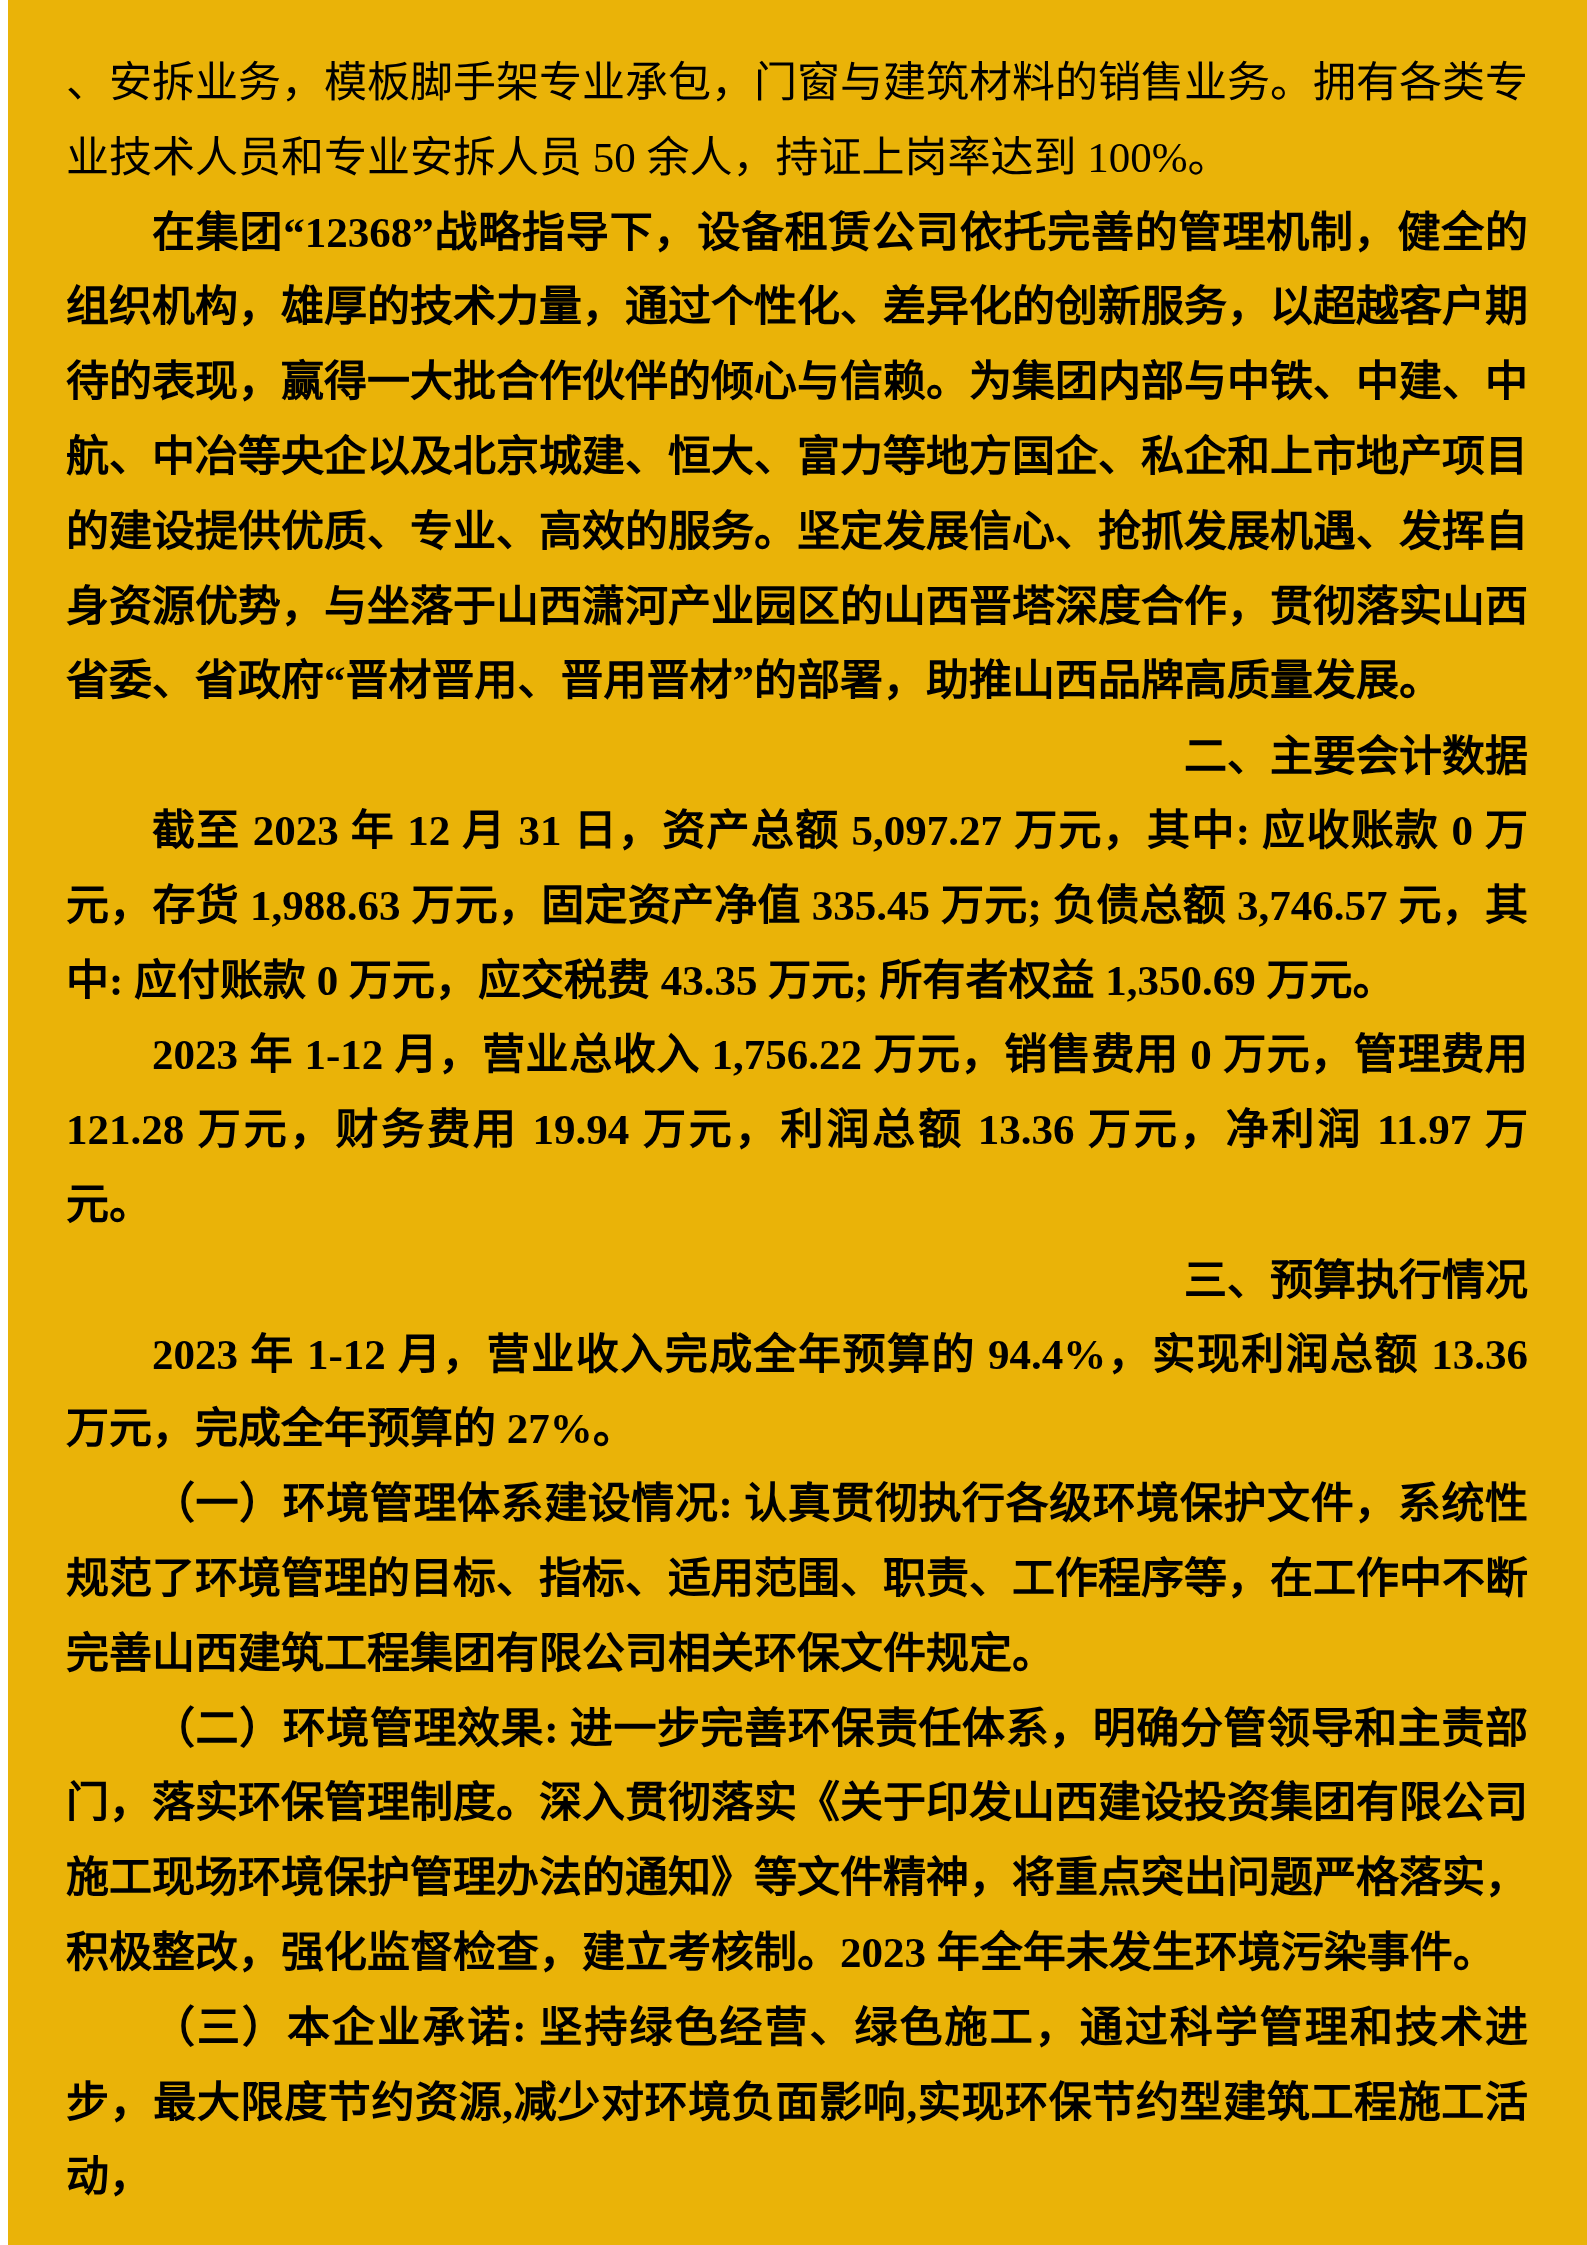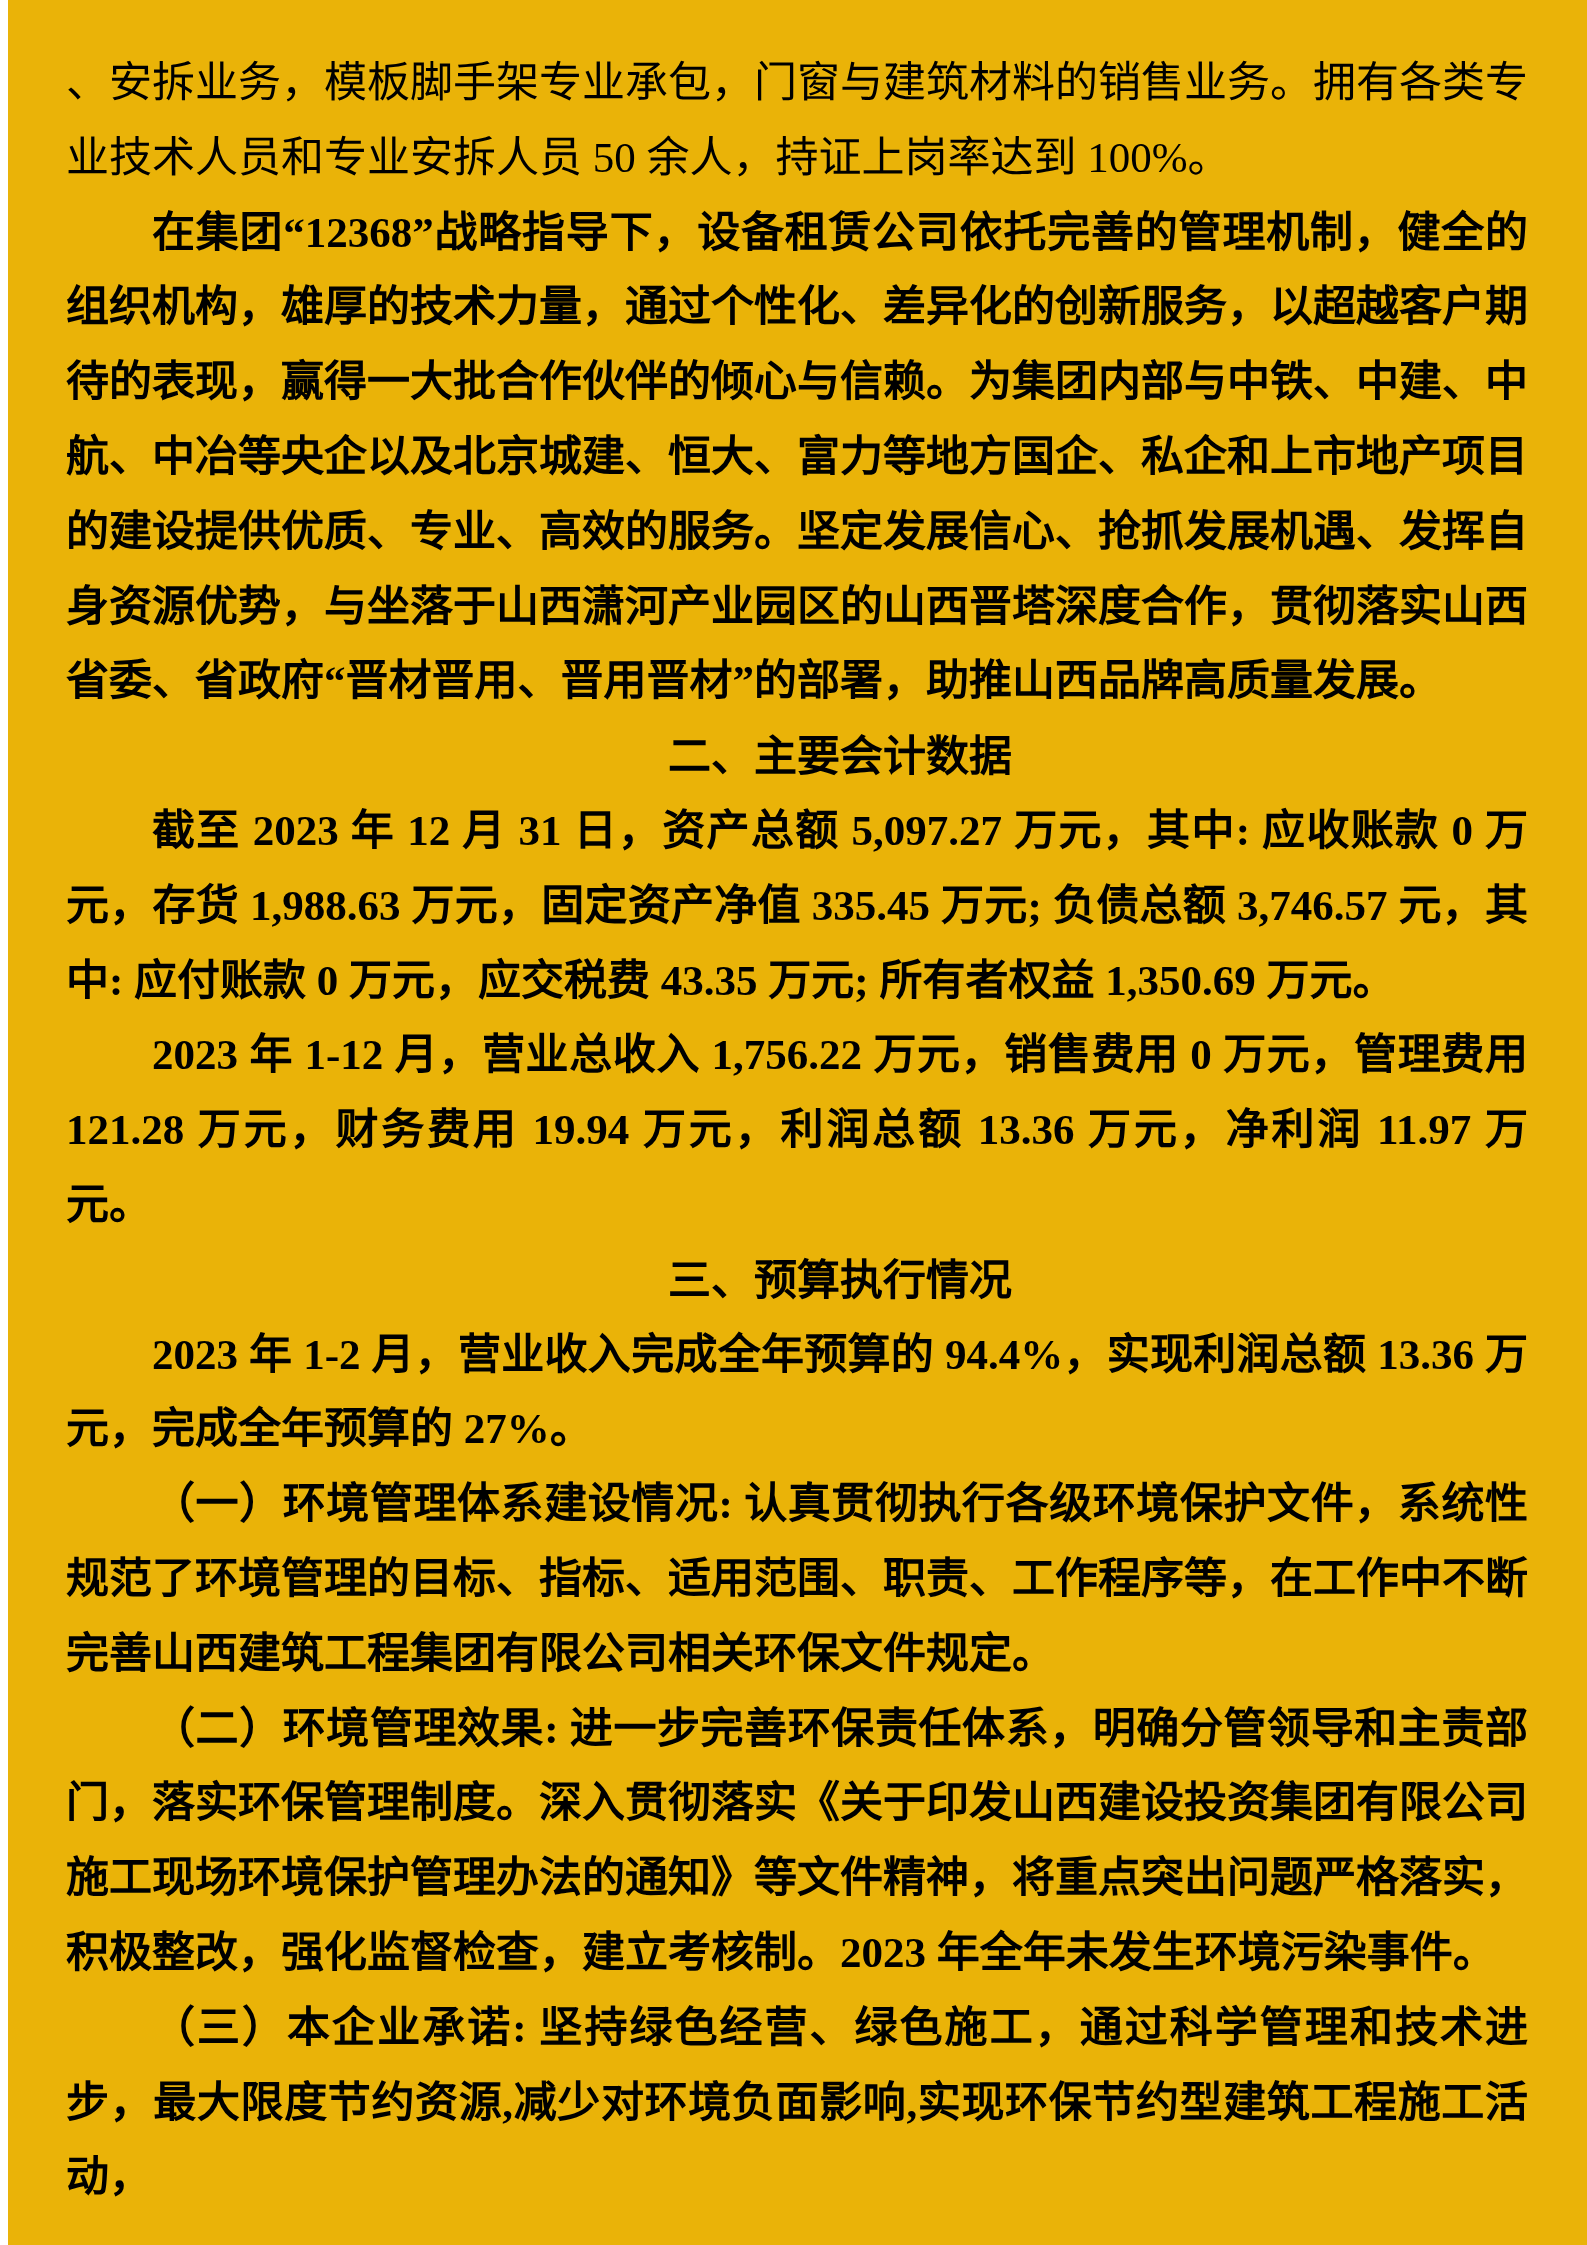--- a/index.html
+++ b/index.html
@@ -34,32 +34,32 @@
     word-break: break-all;
   }
   .content p.indent {
     text-indent: 2em;
     font-weight: bold;
   }
   .content p.heading {
     font-family: "Liberation Sans", "DejaVu Sans", sans-serif;
     font-weight: 700;
     text-indent: 2em;
-    text-align: center;
+    text-align: right;
   }
 </style>
 </head>
 <body>
 
 <div class="page">
   <div class="content" id="document-content">
       <p class="body">、安拆业务，模板脚手架专业承包，门窗与建筑材料的销售业务。拥有各类专业技术人员和专业安拆人员 50 余人，持证上岗率达到 100%。</p>
       <p class="body indent">在集团“12368”战略指导下，设备租赁公司依托完善的管理机制，健全的组织机构，雄厚的技术力量，通过个性化、差异化的创新服务，以超越客户期待的表现，赢得一大批合作伙伴的倾心与信赖。为集团内部与中铁、中建、中航、中冶等央企以及北京城建、恒大、富力等地方国企、私企和上市地产项目的建设提供优质、专业、高效的服务。坚定发展信心、抢抓发展机遇、发挥自身资源优势，与坐落于山西潇河产业园区的山西晋塔深度合作，贯彻落实山西省委、省政府“晋材晋用、晋用晋材”的部署，助推山西品牌高质量发展。</p>
       <p class="heading">二、主要会计数据</p>
       <p class="body indent">截至 2023 年 12 月 31 日，资产总额 5,097.27 万元，其中: 应收账款 0 万元，存货 1,988.63 万元，固定资产净值 335.45 万元; 负债总额 3,746.57 元，其中: 应付账款 0 万元，应交税费 43.35 万元; 所有者权益 1,350.69 万元。</p>
       <p class="body indent">2023 年 1-12 月，营业总收入 1,756.22 万元，销售费用 0 万元，管理费用 121.28 万元，财务费用 19.94 万元，利润总额 13.36 万元，净利润 11.97 万元。</p>
       <p class="heading">三、预算执行情况</p>
-      <p class="body indent">2023 年 1-2 月，营业收入完成全年预算的 94.4%，实现利润总额 13.36 万元，完成全年预算的 27%。</p>
+      <p class="body indent">2023 年 1-12 月，营业收入完成全年预算的 94.4%，实现利润总额 13.36 万元，完成全年预算的 27%。</p>
       <p class="body indent">（一）环境管理体系建设情况: 认真贯彻执行各级环境保护文件，系统性规范了环境管理的目标、指标、适用范围、职责、工作程序等，在工作中不断完善山西建筑工程集团有限公司相关环保文件规定。</p>
       <p class="body indent">（二）环境管理效果: 进一步完善环保责任体系，明确分管领导和主责部门，落实环保管理制度。深入贯彻落实《关于印发山西建设投资集团有限公司施工现场环境保护管理办法的通知》等文件精神，将重点突出问题严格落实，积极整改，强化监督检查，建立考核制。2023 年全年未发生环境污染事件。</p>
       <p class="body indent">（三）本企业承诺: 坚持绿色经营、绿色施工，通过科学管理和技术进步，最大限度节约资源,减少对环境负面影响,实现环保节约型建筑工程施工活动，</p>
     </div>
 </div>
 
 </body></html>

